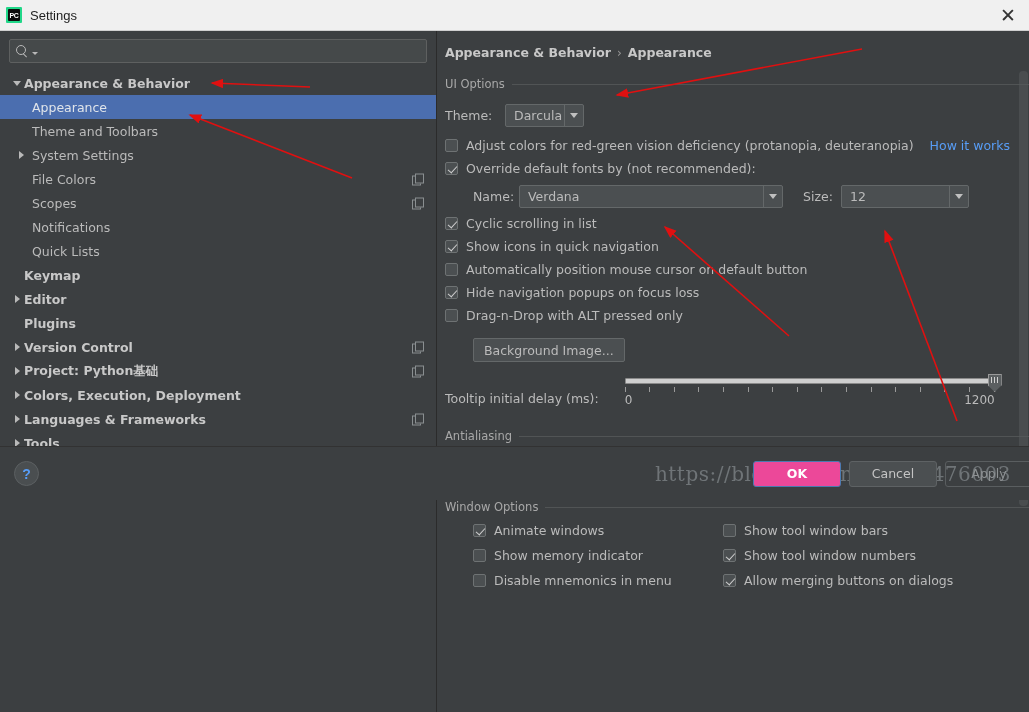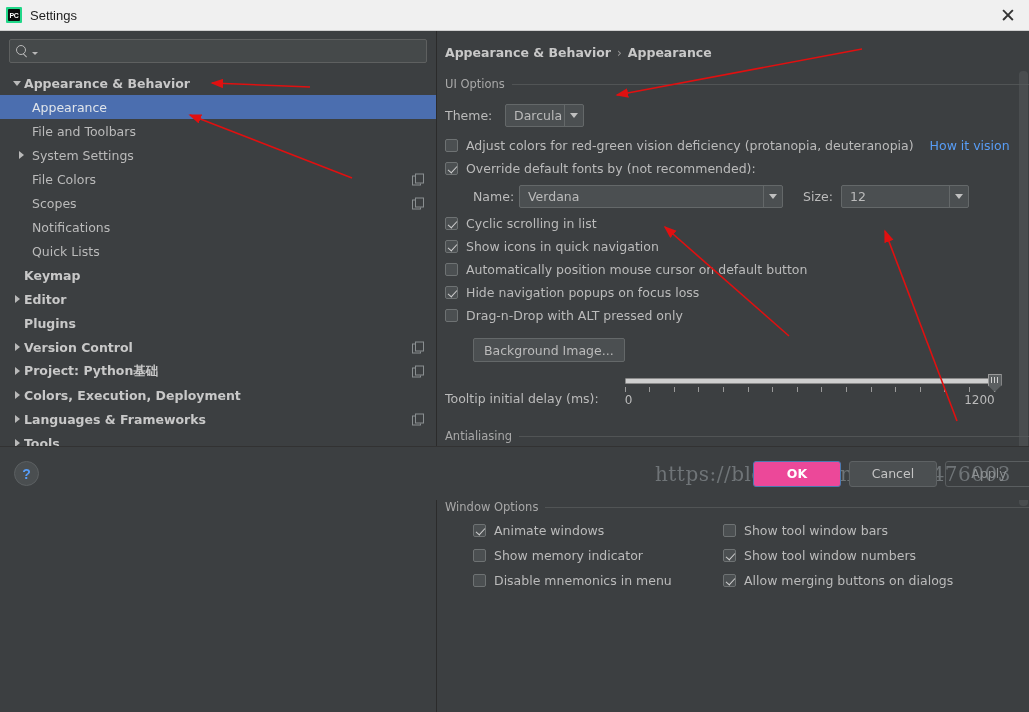--- a/index.html
+++ b/index.html
@@ -257,21 +257,21 @@
               <i class="arrow-down"></i>
             </span>
             <span class="tree-label">Appearance &amp; Behavior</span>
           </div>
           <div class="tree-row lvl1 selected">
             <span class="tw"></span>
             <span class="tree-label">Appearance</span>
           </div>
           <div class="tree-row lvl1">
             <span class="tw"></span>
-            <span class="tree-label">File and Toolbars</span>
+            <span class="tree-label">Theme and Toolbars</span>
           </div>
           <div class="tree-row lvl1">
             <span class="tw">
               <i class="arrow-right"></i>
             </span>
             <span class="tree-label">System Settings</span>
           </div>
           <div class="tree-row lvl1">
             <span class="tw"></span>
             <span class="tree-label">File Colors</span>
@@ -360,21 +360,21 @@
             <span class="val">Darcula</span>
             <span class="arrow-box">
                 <i></i>
               </span>
           </div>
         </div>
 
         <div class="cbrow" style="margin-top:11px">
           <span class="cb" id="cb-adjust"></span>
           <span class="cbtext">Adjust colors for red-green vision deficiency (protanopia, deuteranopia)</span>
-          <span class="link">How it vision</span>
+          <span class="link">How it works</span>
         </div>
 
         <div class="cbrow">
           <span class="cb checked" id="cb-override"></span>
           <span class="cbtext">Override default fonts by (not recommended):</span>
         </div>
 
         <div class="row" style="margin-top:9px; padding-left:28px">
           <span class="lbl" style="width:46px">Name:</span>
           <div class="combo" style="width:264px">

